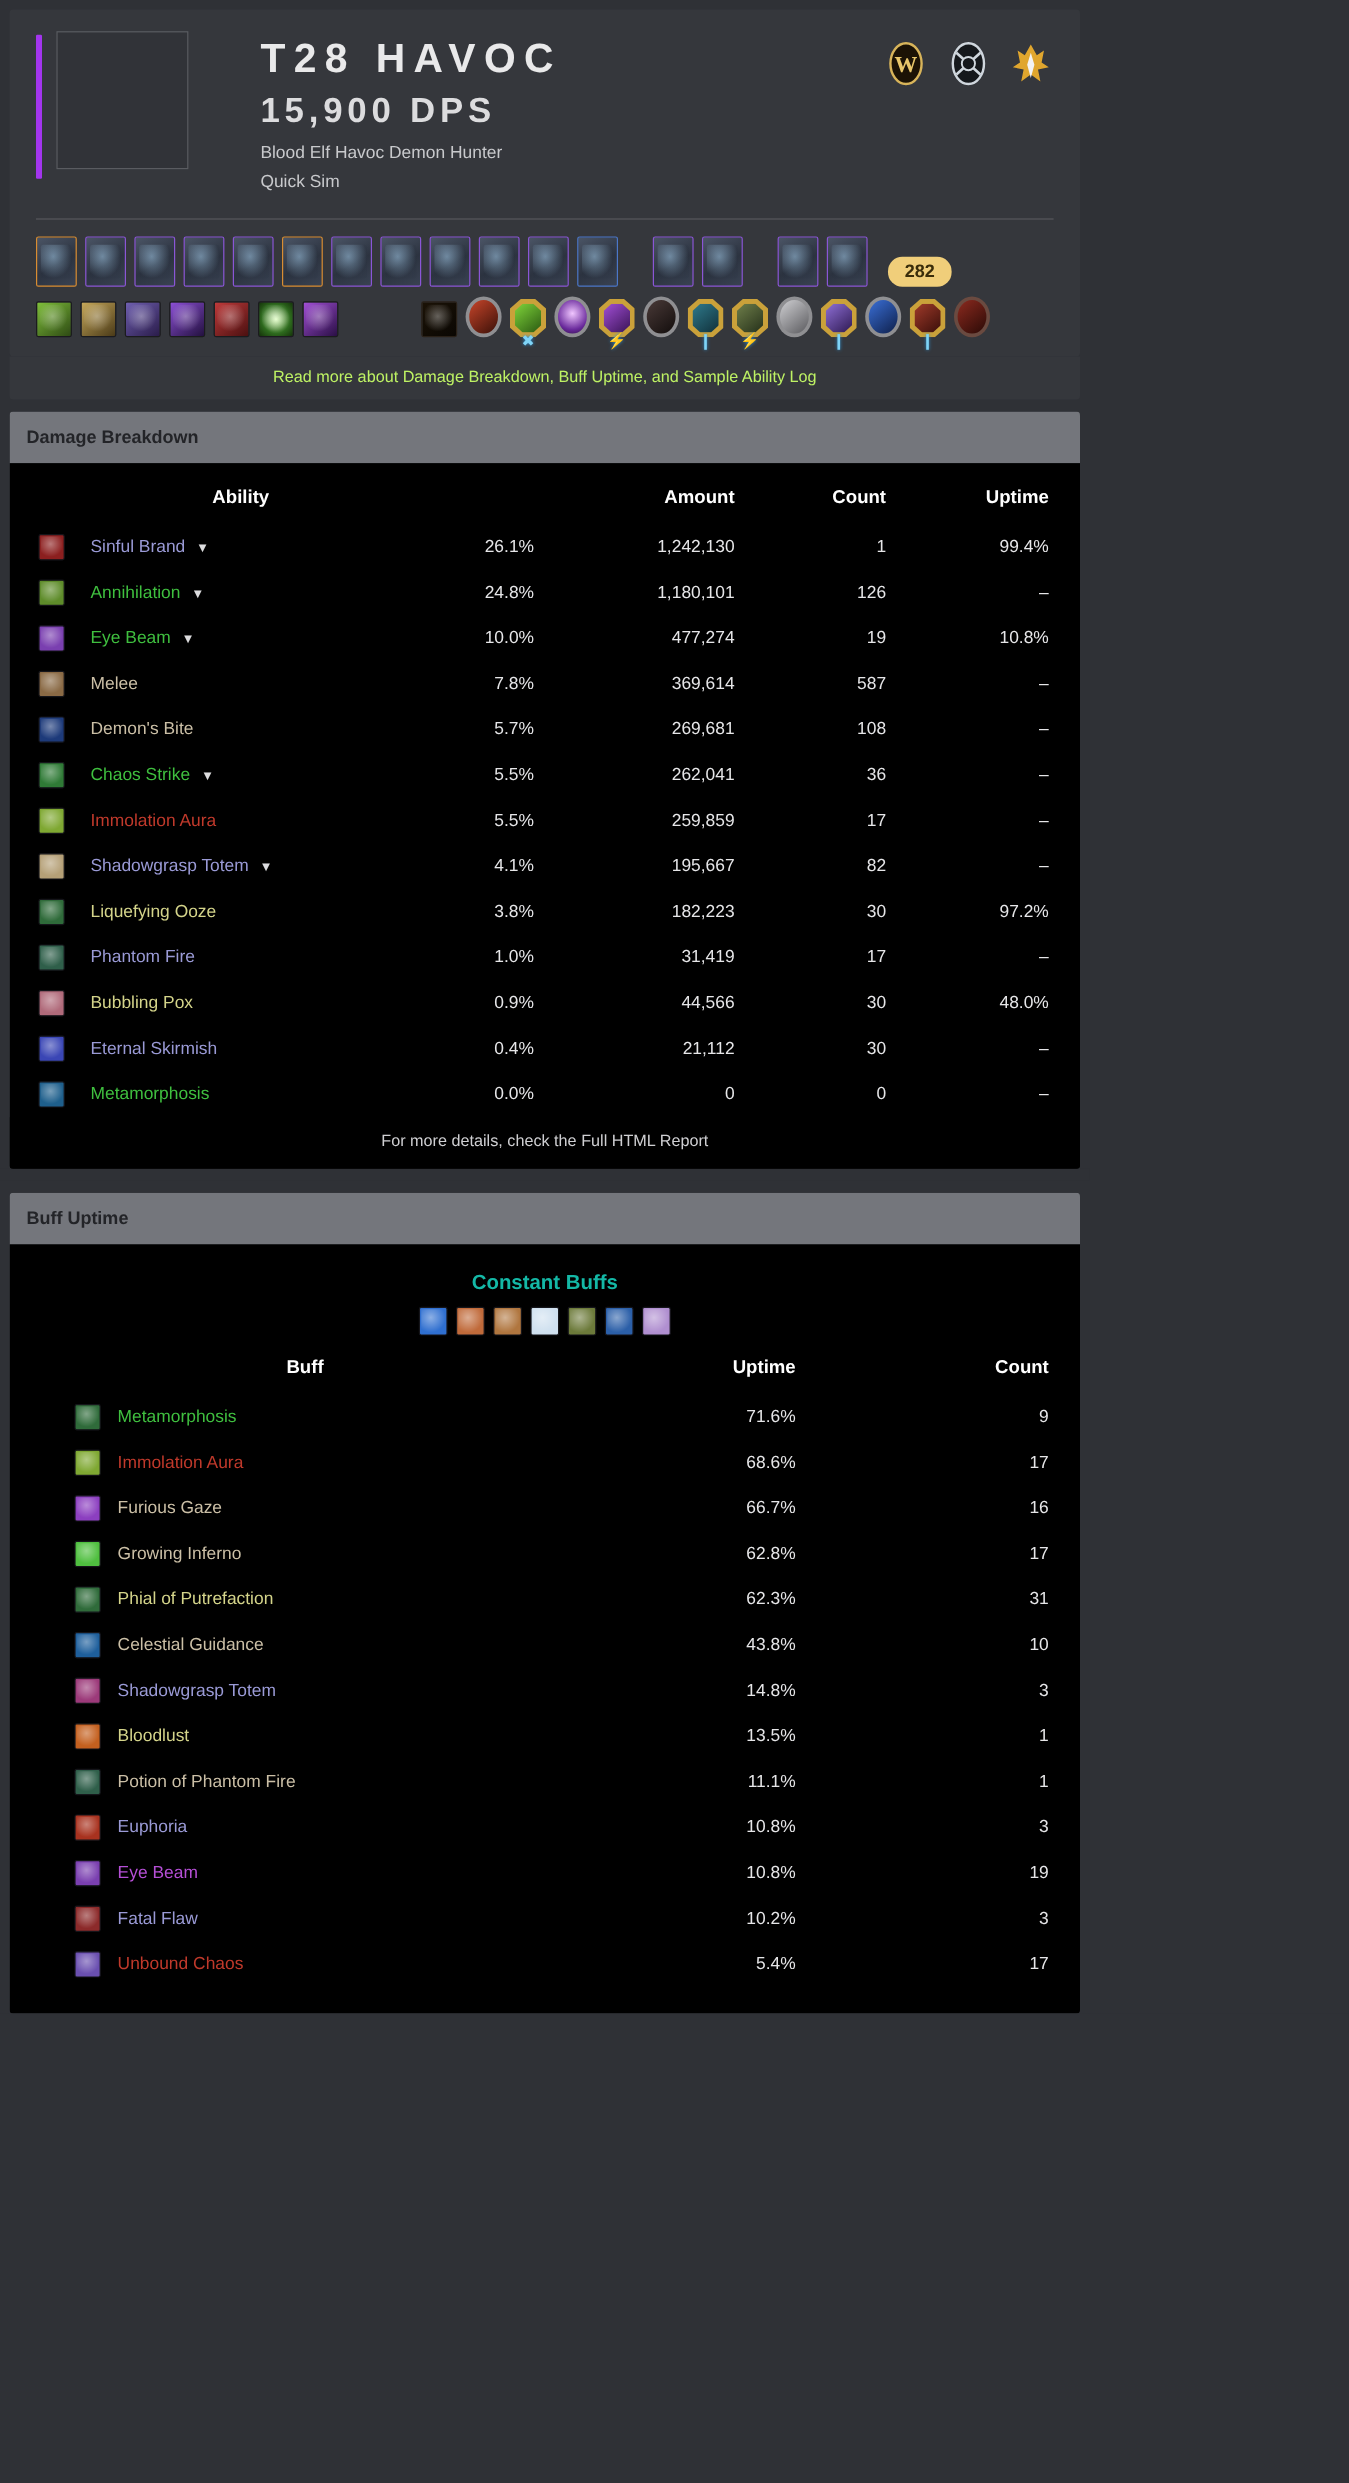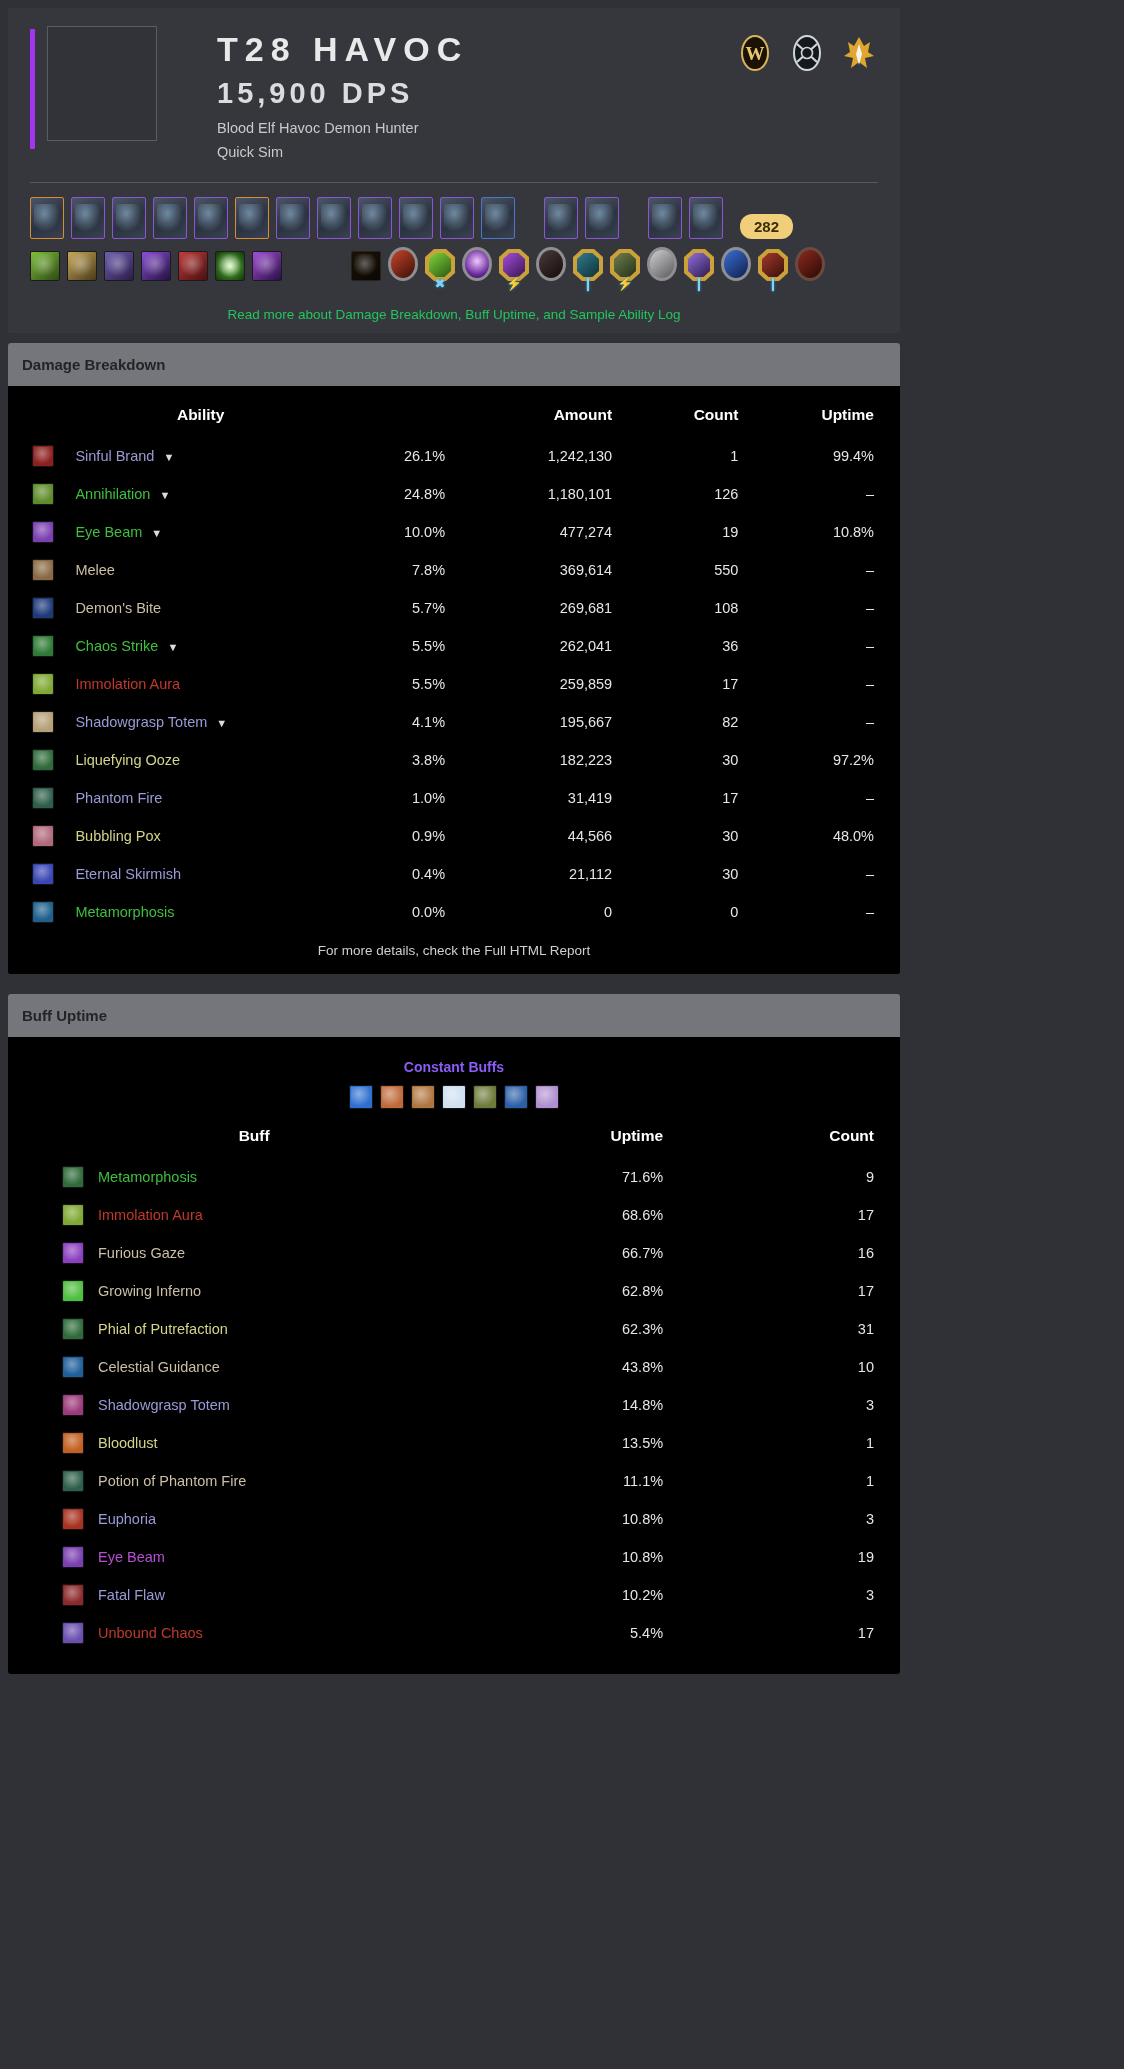--- a/index.html
+++ b/index.html
@@ -89,21 +89,21 @@
   .conduit-mark {
     position:absolute; left:50%; transform:translateX(-50%); bottom:-9px;
     font-size: 13px; line-height:1; color:#7fd4f7; text-shadow: 0 0 3px #2d8fd0;
   }
 
   
   .readmore-bar {
     background:#35373c; margin: 0 8px; padding: 8px 0 10px 0; text-align:center;
     border-radius: 0 0 3px 3px;
   }
-  .readmore-bar a { color:#22c55e; font-size:13.5px; text-decoration:none; }
+  .readmore-bar a { color:#bef264; font-size:13.5px; text-decoration:none; }
 
   
   .panel { margin: 10px 8px 0 8px; border-radius: 3px; overflow: hidden; }
   .panel-head {
     background:#74767c; color:#232428; font-weight:bold; font-size:15px;
     padding: 13px 14px;
   }
   .panel-body { background:#000; padding: 6px 0 0 0; }
 
   
@@ -125,21 +125,21 @@
     background: radial-gradient(circle at 45% 35%, rgba(255,255,255,.4), rgba(0,0,0,0) 70%);}
   .caret { color:#dcdcde; font-size:11px; margin-left: 9px; display:inline-block; }
   .name-link { cursor: pointer; }
 
   .table-foot {
     text-align:center; color:#cfcfd2; font-size:13.5px; padding: 12px 0 16px 0;
     background:#000;
   }
 
   
-  .const-title { text-align:center; color:#8b5cf6; font-weight:bold; font-size:14px; padding: 16px 0 0 0;}
+  .const-title { text-align:center; color:#14b8a6; font-weight:bold; font-size:17px; padding: 16px 0 0 0;}
   .const-row { display:flex; justify-content:center; gap:7px; padding: 10px 0 4px 0; }
   .const-ico {
     width:24px; height:24px; border-radius:2px; border:1px solid #15151a;
     position:relative; overflow:hidden;
   }
   .const-ico::after{content:"";position:absolute;inset:1px;
     background: radial-gradient(circle at 40% 35%, rgba(255,255,255,.45), rgba(0,0,0,0) 70%);}
 
   
   .watermark {
@@ -339,21 +339,21 @@
               <td class="c-num">19</td>
               <td class="c-num">10.8%</td>
             </tr>
             <tr>
               <td class="c-icon">
                 <span class="abil-icon" style="background:#8a6a45"></span>
               </td>
               <td class="c-name"><span class="name-link" style="color:#cbbfa6">Melee</span></td>
               <td class="c-num">7.8%</td>
               <td class="c-num">369,614</td>
-              <td class="c-num">550</td>
+              <td class="c-num">587</td>
               <td class="c-num">–</td>
             </tr>
             <tr>
               <td class="c-icon">
                 <span class="abil-icon" style="background:#1d3a7a"></span>
               </td>
               <td class="c-name"><span class="name-link" style="color:#cbbfa6">Demon's Bite</span></td>
               <td class="c-num">5.7%</td>
               <td class="c-num">269,681</td>
               <td class="c-num">108</td>

